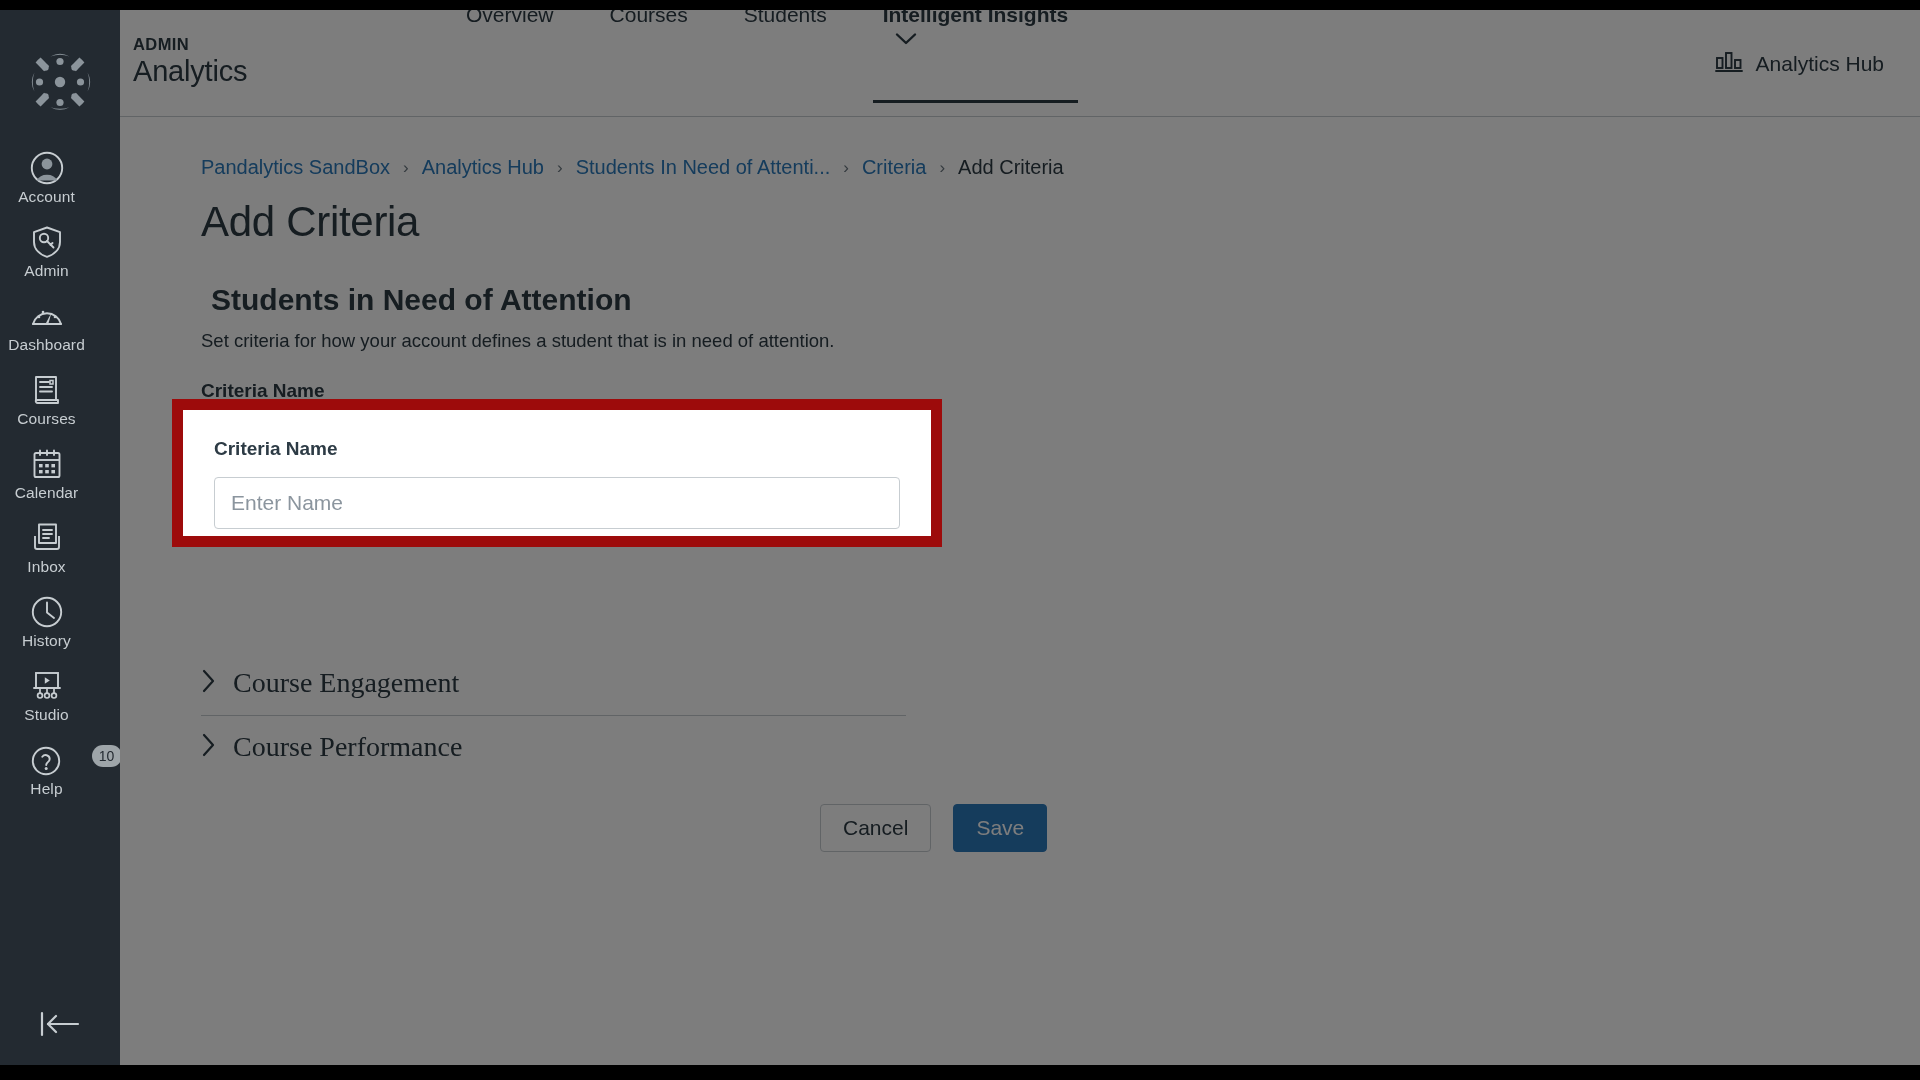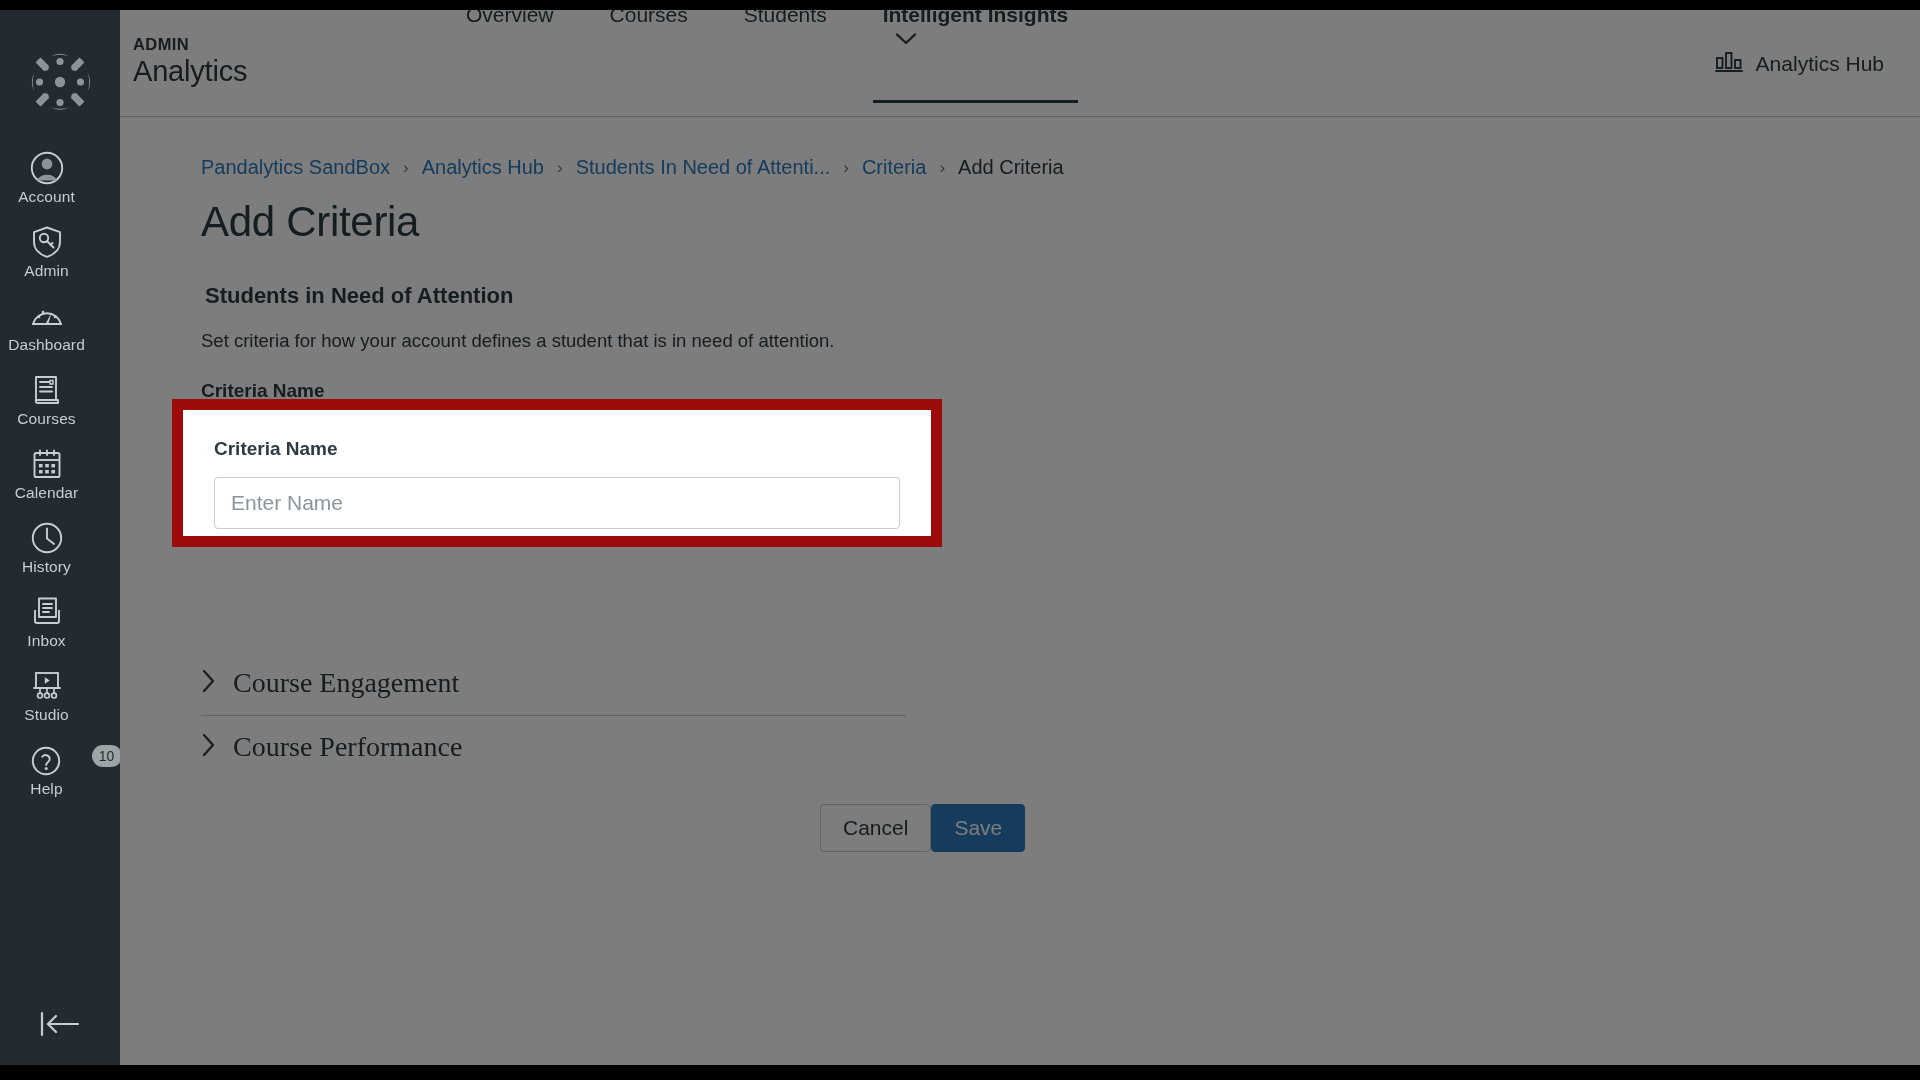--- a/index.html
+++ b/index.html
@@ -233,22 +233,22 @@
     position: absolute;
     left: 81px; top: 80px;
     font-size: 42px;
     font-weight: 400;
     color: #2D3B45;
     letter-spacing: -.3px;
   }
 
   #section-title {
     position: absolute;
-    left: 85px; top: 165px;
-    font-size: 22px;
+    left: 91px; top: 165px;
+    font-size: 30px;
     font-weight: 700;
     color: #2D3B45;
   }
 
   #section-desc {
     position: absolute;
     left: 81px; top: 212px;
     font-size: 18.5px;
     color: #2D3B45;
   }
@@ -341,20 +341,21 @@
     color: #2D3B45;
   }
   #toggle-engagement { top: 537px; }
   #toggle-performance { top: 601px; }
 
   
   #actions {
     position: absolute;
     left: 700px; top: 686px;
     display: flex;
+    gap: 22px;
     align-items: center;
   }
   .btn {
     font-family: "Liberation Sans", sans-serif;
     font-size: 21px;
     border-radius: 4px;
     cursor: pointer;
     height: 48px;
     padding: 0 22px;
     line-height: 46px;
@@ -562,36 +563,36 @@
               <rect x="15.2" y="23" width="3.6" height="3.4" fill="#c7cdd1"></rect>
               <rect x="21.4" y="23" width="3.6" height="3.4" fill="#c7cdd1"></rect>
             </svg>
           </span>
           <span class="lbl">Calendar</span>
         </a>
 
         <a href="#" class="nav-item">
           <span class="ico">
             <svg width="34" height="34" viewBox="0 0 34 34" fill="none">
-              <circle cx="17" cy="17" r="14.2" stroke="#c7cdd1" stroke-width="1.9"></circle>
-              <path d="M17 7.5 V17.6 L24 23" stroke="#c7cdd1" stroke-width="1.9" stroke-linecap="round" stroke-linejoin="round"></path>
-            </svg>
-          </span>
-          <span class="lbl">History</span>
-        </a>
-
-        <a href="#" class="nav-item">
-          <span class="ico">
-            <svg width="34" height="34" viewBox="0 0 34 34" fill="none">
               <path d="M9 3.5 H26 V22 H9 Z" stroke="#c7cdd1" stroke-width="1.9" stroke-linejoin="round"></path>
               <path d="M13 9 H22 M13 13 H22 M13 17 H19" stroke="#c7cdd1" stroke-width="1.9" stroke-linecap="round"></path>
               <path d="M5 15 V26 A2 2 0 0 0 7 28 H27 A2 2 0 0 0 29 26 V15" stroke="#c7cdd1" stroke-width="1.9" stroke-linejoin="round"></path>
             </svg>
           </span>
           <span class="lbl">Inbox</span>
+        </a>
+
+        <a href="#" class="nav-item">
+          <span class="ico">
+            <svg width="34" height="34" viewBox="0 0 34 34" fill="none">
+              <circle cx="17" cy="17" r="14.2" stroke="#c7cdd1" stroke-width="1.9"></circle>
+              <path d="M17 7.5 V17.6 L24 23" stroke="#c7cdd1" stroke-width="1.9" stroke-linecap="round" stroke-linejoin="round"></path>
+            </svg>
+          </span>
+          <span class="lbl">History</span>
         </a>
 
         <a href="#" class="nav-item">
           <span class="ico">
             <svg width="34" height="34" viewBox="0 0 34 34" fill="none">
               <rect x="6" y="4" width="22" height="15" stroke="#c7cdd1" stroke-width="1.9"></rect>
               <path d="M14.8 8.3 L19.8 11.5 L14.8 14.7 Z" fill="#c7cdd1"></path>
               <path d="M4 19 H30" stroke="#c7cdd1" stroke-width="1.9" stroke-linecap="round"></path>
               <path d="M10 19 V24 M17 19 V24 M24 19 V24" stroke="#c7cdd1" stroke-width="1.7"></path>
               <circle cx="10" cy="26.6" r="2.4" stroke="#c7cdd1" stroke-width="1.7"></circle>

